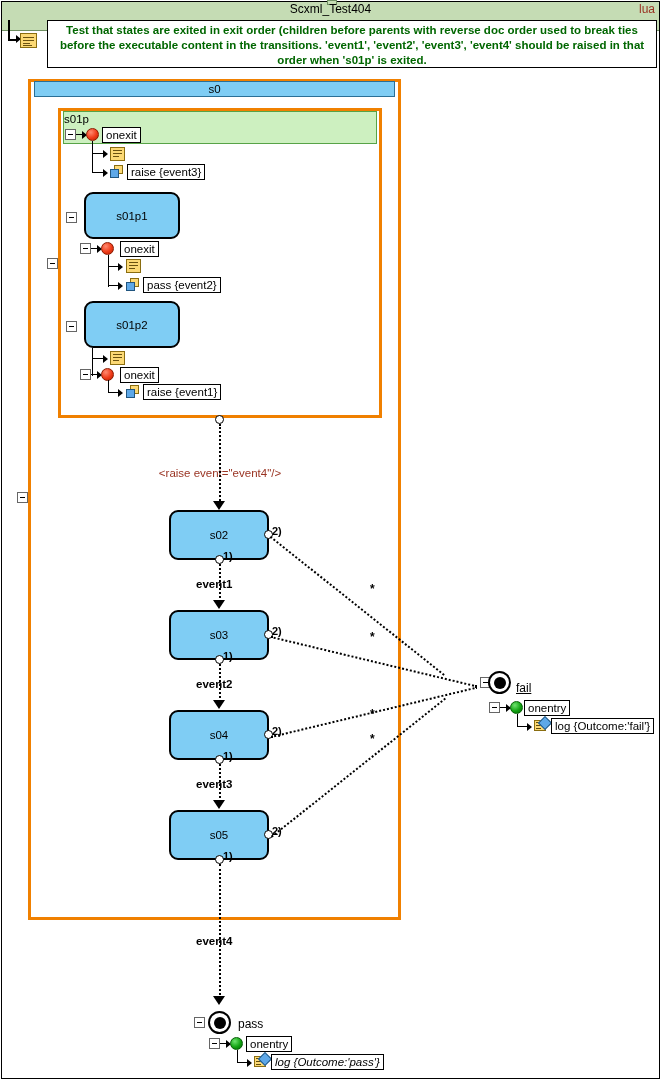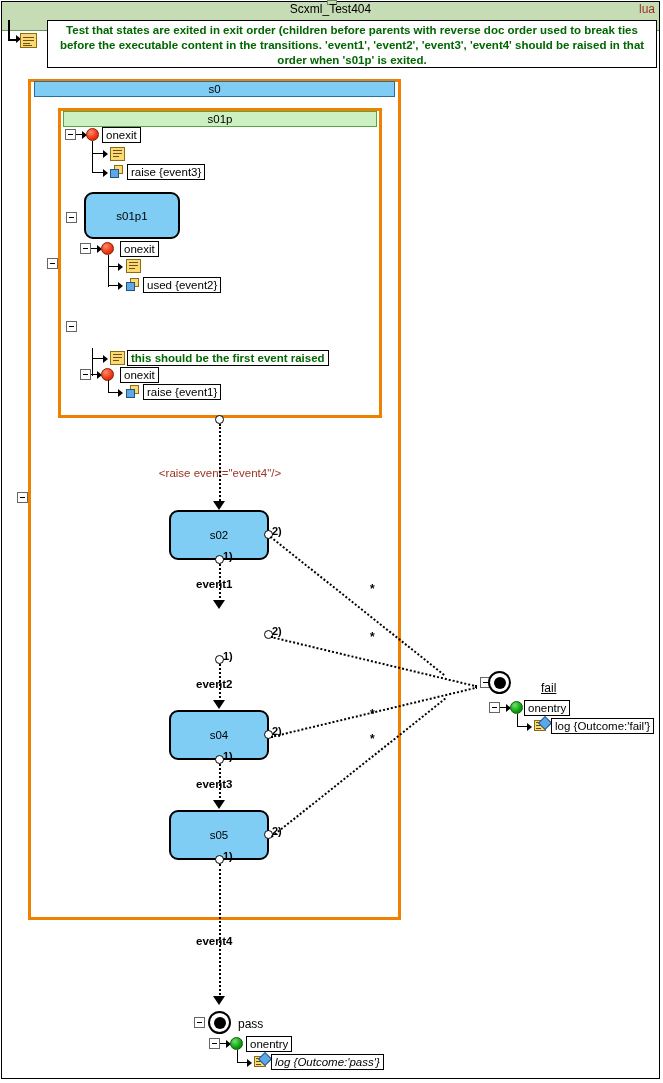--- a/index.html
+++ b/index.html
@@ -36,23 +36,23 @@
 
   
   .box-s0{position:absolute;left:28px;top:79px;width:373px;height:841px;
     border:3px solid #f08000;box-sizing:border-box;background:#ffffff;}
   .hdr-s0{position:absolute;left:34px;top:81px;width:361px;height:16px;
     background:#7fcdf4;border:1px solid #2a6f96;box-sizing:border-box;
     text-align:center;font-size:11.5px;line-height:15px;color:#000;}
 
   .box-s01p{position:absolute;left:58px;top:108px;width:324px;height:310px;
     border:3px solid #f08000;box-sizing:border-box;background:#ffffff;}
-  .hdr-s01p{position:absolute;left:63px;top:111px;width:314px;height:16px;
+  .hdr-s01p{position:absolute;left:63px;top:111px;width:314px;height:33px;
     background:#cdf0c0;border:1px solid #57a347;box-sizing:border-box;
-    text-align:center;font-size:11.5px;line-height:15px;color:#000;}
+    text-align:left;font-size:11.5px;line-height:15px;color:#000;}
 
   
   .wire-v{position:absolute;width:1px;background:#000;}
   .wire-h{position:absolute;height:1px;background:#000;}
   .arrow-r{position:absolute;width:0;height:0;border-top:4px solid transparent;
     border-bottom:4px solid transparent;border-left:5px solid #000;}
 
   
   .pm{position:absolute;width:11px;height:11px;background:#fff;border:1px solid #666;box-sizing:border-box;}
   .pm::before{content:"";position:absolute;left:2px;top:4px;width:5px;height:1px;background:#000;}
@@ -189,33 +189,35 @@
       <i></i>
       <i></i>
     </div>
 
   <div class="wire-h" style="left:108px;top:285px;width:13px;"></div>
   <div class="arrow-r" style="left:118px;top:282px;"></div>
   <div class="ic-raise" style="left:126px;top:278px;">
       <span class="a"></span>
       <span class="b"></span>
     </div>
-  <div class="lbl" style="left:143px;top:277px;">used {event2}</div>
+  <div class="lbl" style="left:143px;top:277px;">pass {event2}</div>
 
   <div class="pm" style="left:66px;top:321px;"></div>
+  <div class="state" style="left:84px;top:301px;width:96px;height:47px;">
+    <span class="nm">s01p2</span>
+  </div>
 
   <div class="wire-v" style="left:92px;top:348px;height:28px;"></div>
   <div class="wire-h" style="left:92px;top:358px;width:14px;"></div>
   <div class="arrow-r" style="left:103px;top:355px;"></div>
   <div class="ic-note" style="left:110px;top:351px;">
       <i></i>
       <i></i>
       <i></i>
     </div>
-  <div class="lbl green" style="left:127px;top:350px;">this should be the first event raised</div>
 
   <div class="pm" style="left:80px;top:369px;"></div>
   <div class="wire-h" style="left:91px;top:374px;width:8px;"></div>
   <div class="arrow-r" style="left:97px;top:371px;"></div>
   <div class="dot-exit" style="left:101px;top:368px;"></div>
   <div class="lbl" style="left:120px;top:367px;">onexit</div>
 
   <div class="wire-v" style="left:108px;top:380px;height:13px;"></div>
   <div class="wire-h" style="left:108px;top:392px;width:13px;"></div>
   <div class="arrow-r" style="left:118px;top:389px;"></div>
@@ -236,20 +238,23 @@
     <span class="nm">s02</span>
   </div>
   <div class="port" style="left:264px;top:530px;"></div>
   <div class="portlbl" style="left:272px;top:525px;">2)</div>
   <div class="port" style="left:215px;top:555px;"></div>
   <div class="portlbl" style="left:223px;top:550px;">1)</div>
   <div class="evlbl" style="left:196px;top:578px;">event1</div>
   <div class="dotline" style="left:219px;top:564px;height:38px;"></div>
   <div class="arrow-d" style="left:213px;top:600px;"></div>
 
+  <div class="state" style="left:169px;top:610px;width:100px;height:50px;">
+    <span class="nm">s03</span>
+  </div>
   <div class="port" style="left:264px;top:630px;"></div>
   <div class="portlbl" style="left:272px;top:625px;">2)</div>
   <div class="port" style="left:215px;top:655px;"></div>
   <div class="portlbl" style="left:223px;top:650px;">1)</div>
   <div class="evlbl" style="left:196px;top:678px;text-align:right;">event2</div>
   <div class="dotline" style="left:219px;top:664px;height:38px;"></div>
   <div class="arrow-d" style="left:213px;top:700px;"></div>
 
   <div class="state" style="left:169px;top:710px;width:100px;height:50px;">
     <span class="nm">s04</span>
@@ -280,21 +285,21 @@
   <div class="star" style="left:370px;top:630px;">*</div>
 
   <div class="diag" style="left:271px;top:736px;width:212px;transform:rotate(-13.5deg);"></div>
   <div class="star" style="left:370px;top:707px;">*</div>
 
   <div class="diag" style="left:271px;top:836px;width:222px;transform:rotate(-38.5deg);"></div>
   <div class="star" style="left:370px;top:732px;">*</div>
 
   <div class="pm" style="left:480px;top:677px;"></div>
   <div class="final" style="left:488px;top:671px;"></div>
-  <div class="finlbl" style="left:541px;top:681px;text-decoration:underline;">fail</div>
+  <div class="finlbl" style="left:516px;top:681px;text-decoration:underline;">fail</div>
 
   <div class="pm" style="left:489px;top:702px;"></div>
   <div class="wire-h" style="left:500px;top:707px;width:8px;"></div>
   <div class="arrow-r" style="left:506px;top:704px;"></div>
   <div class="dot-entry" style="left:510px;top:701px;"></div>
   <div class="lbl" style="left:524px;top:700px;">onentry</div>
 
   <div class="wire-v" style="left:517px;top:714px;height:13px;"></div>
   <div class="wire-h" style="left:517px;top:726px;width:12px;"></div>
   <div class="arrow-r" style="left:527px;top:723px;"></div>

